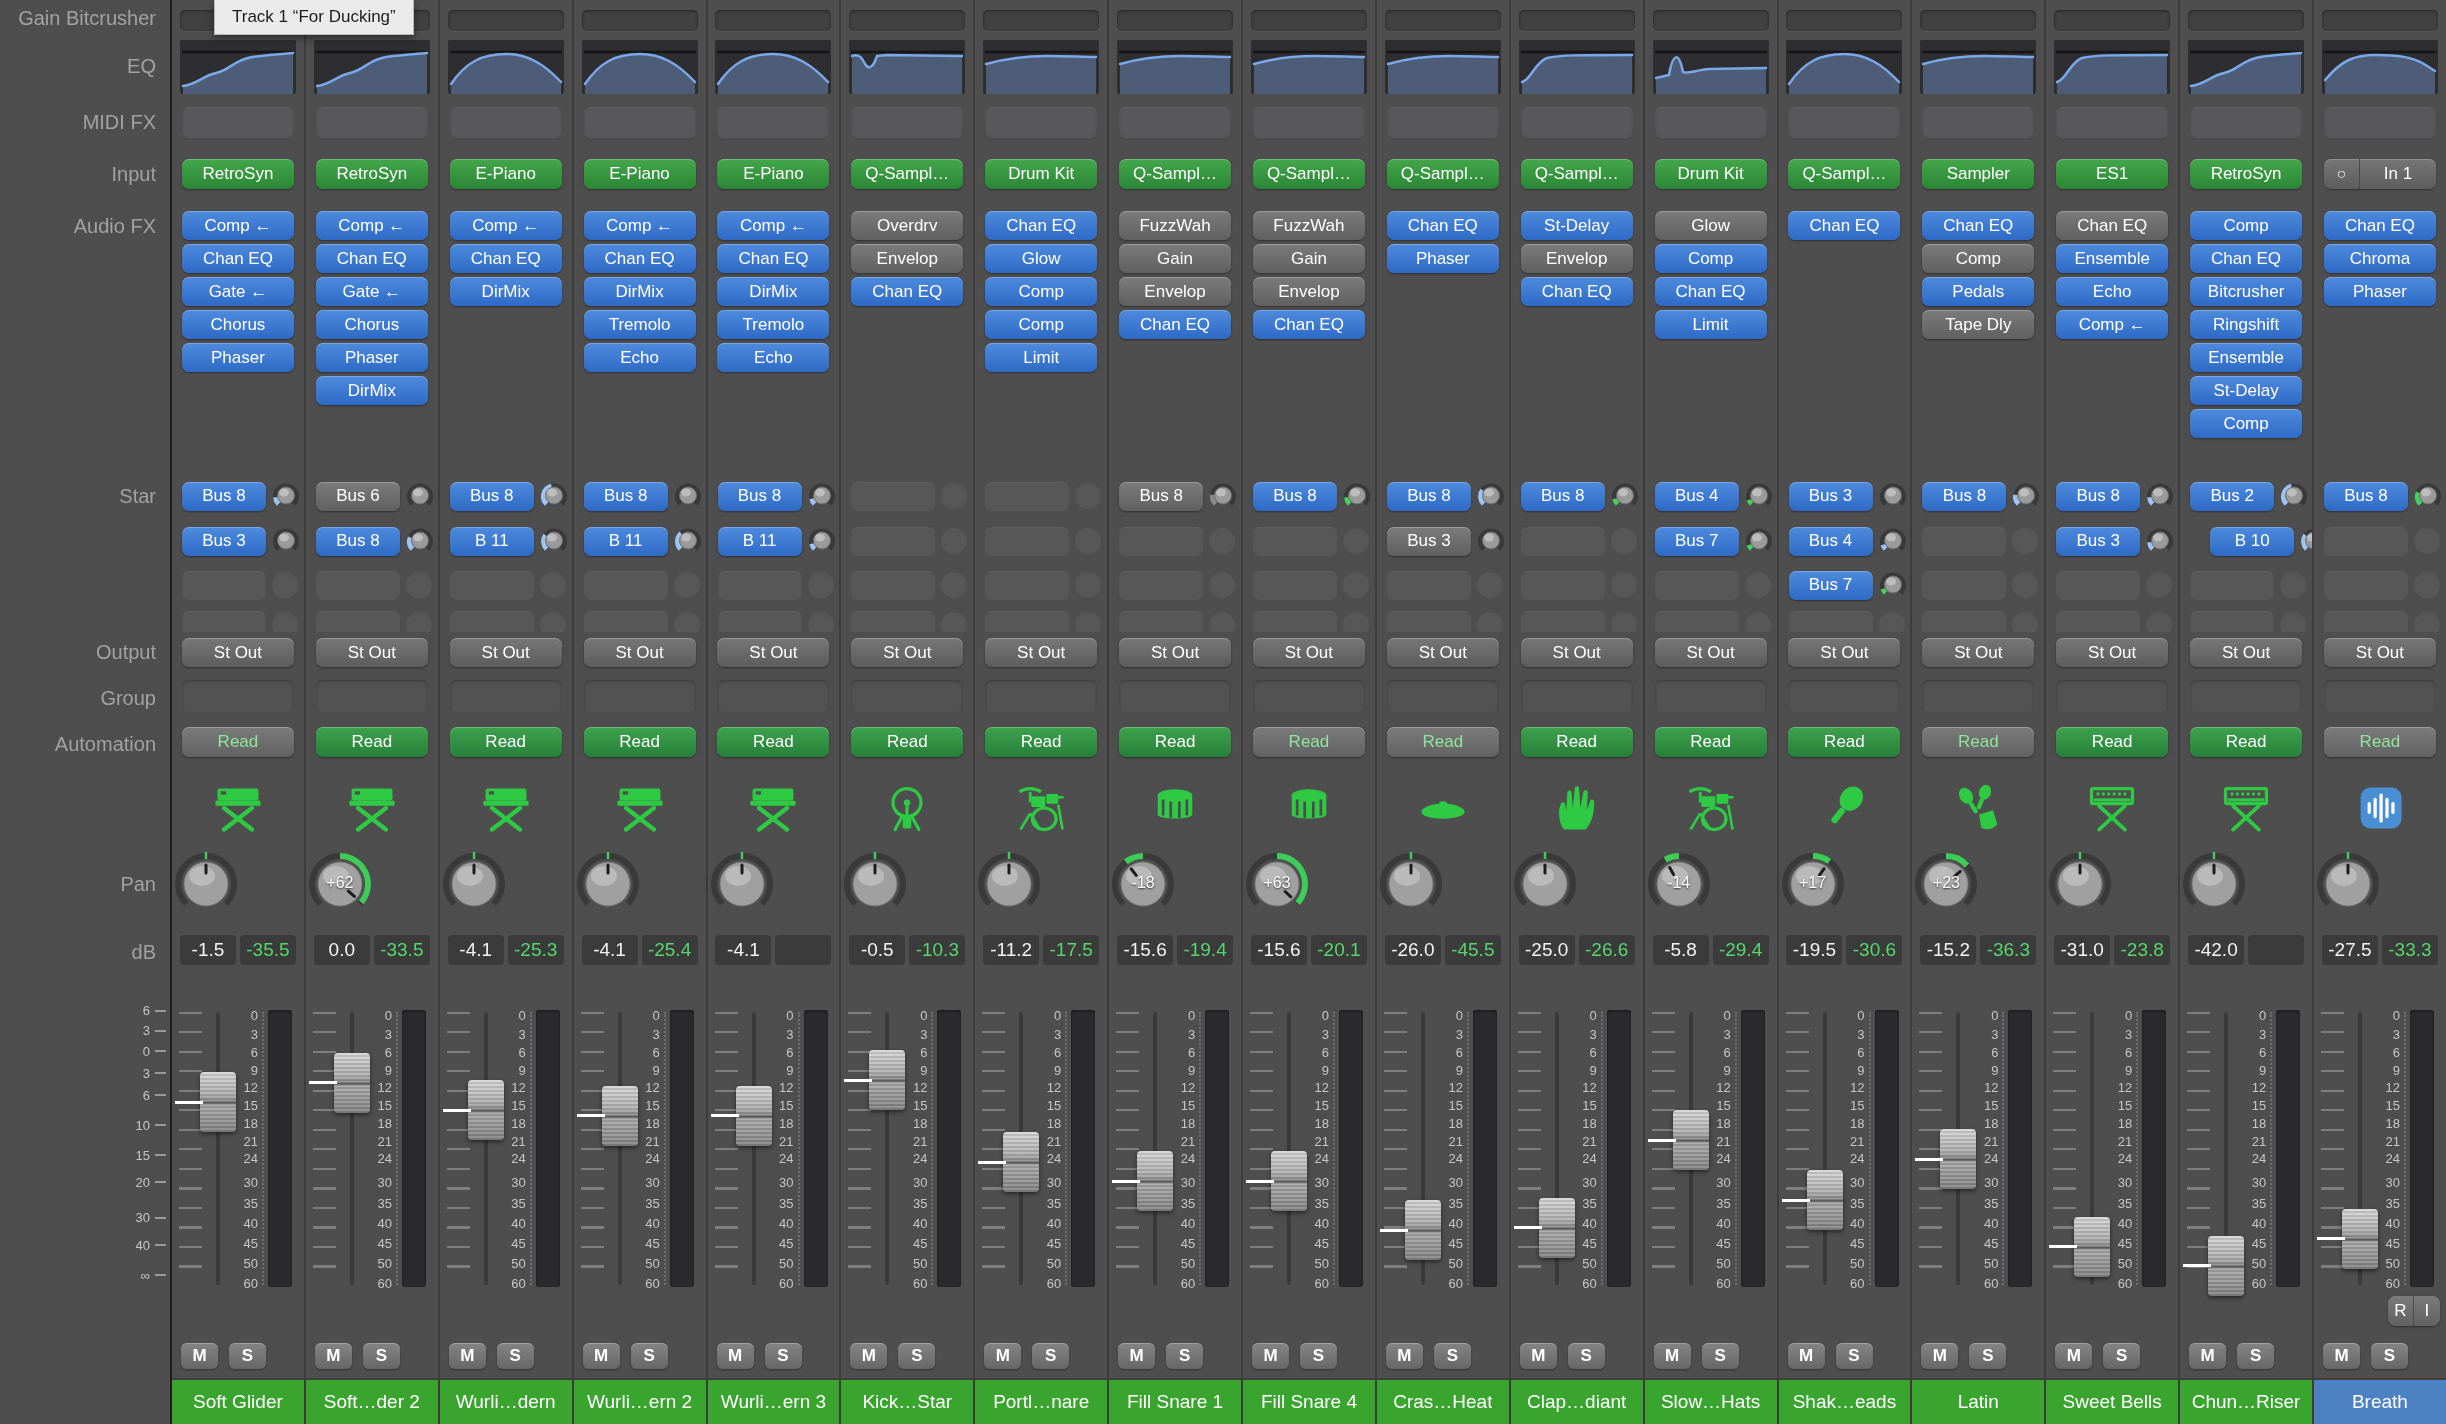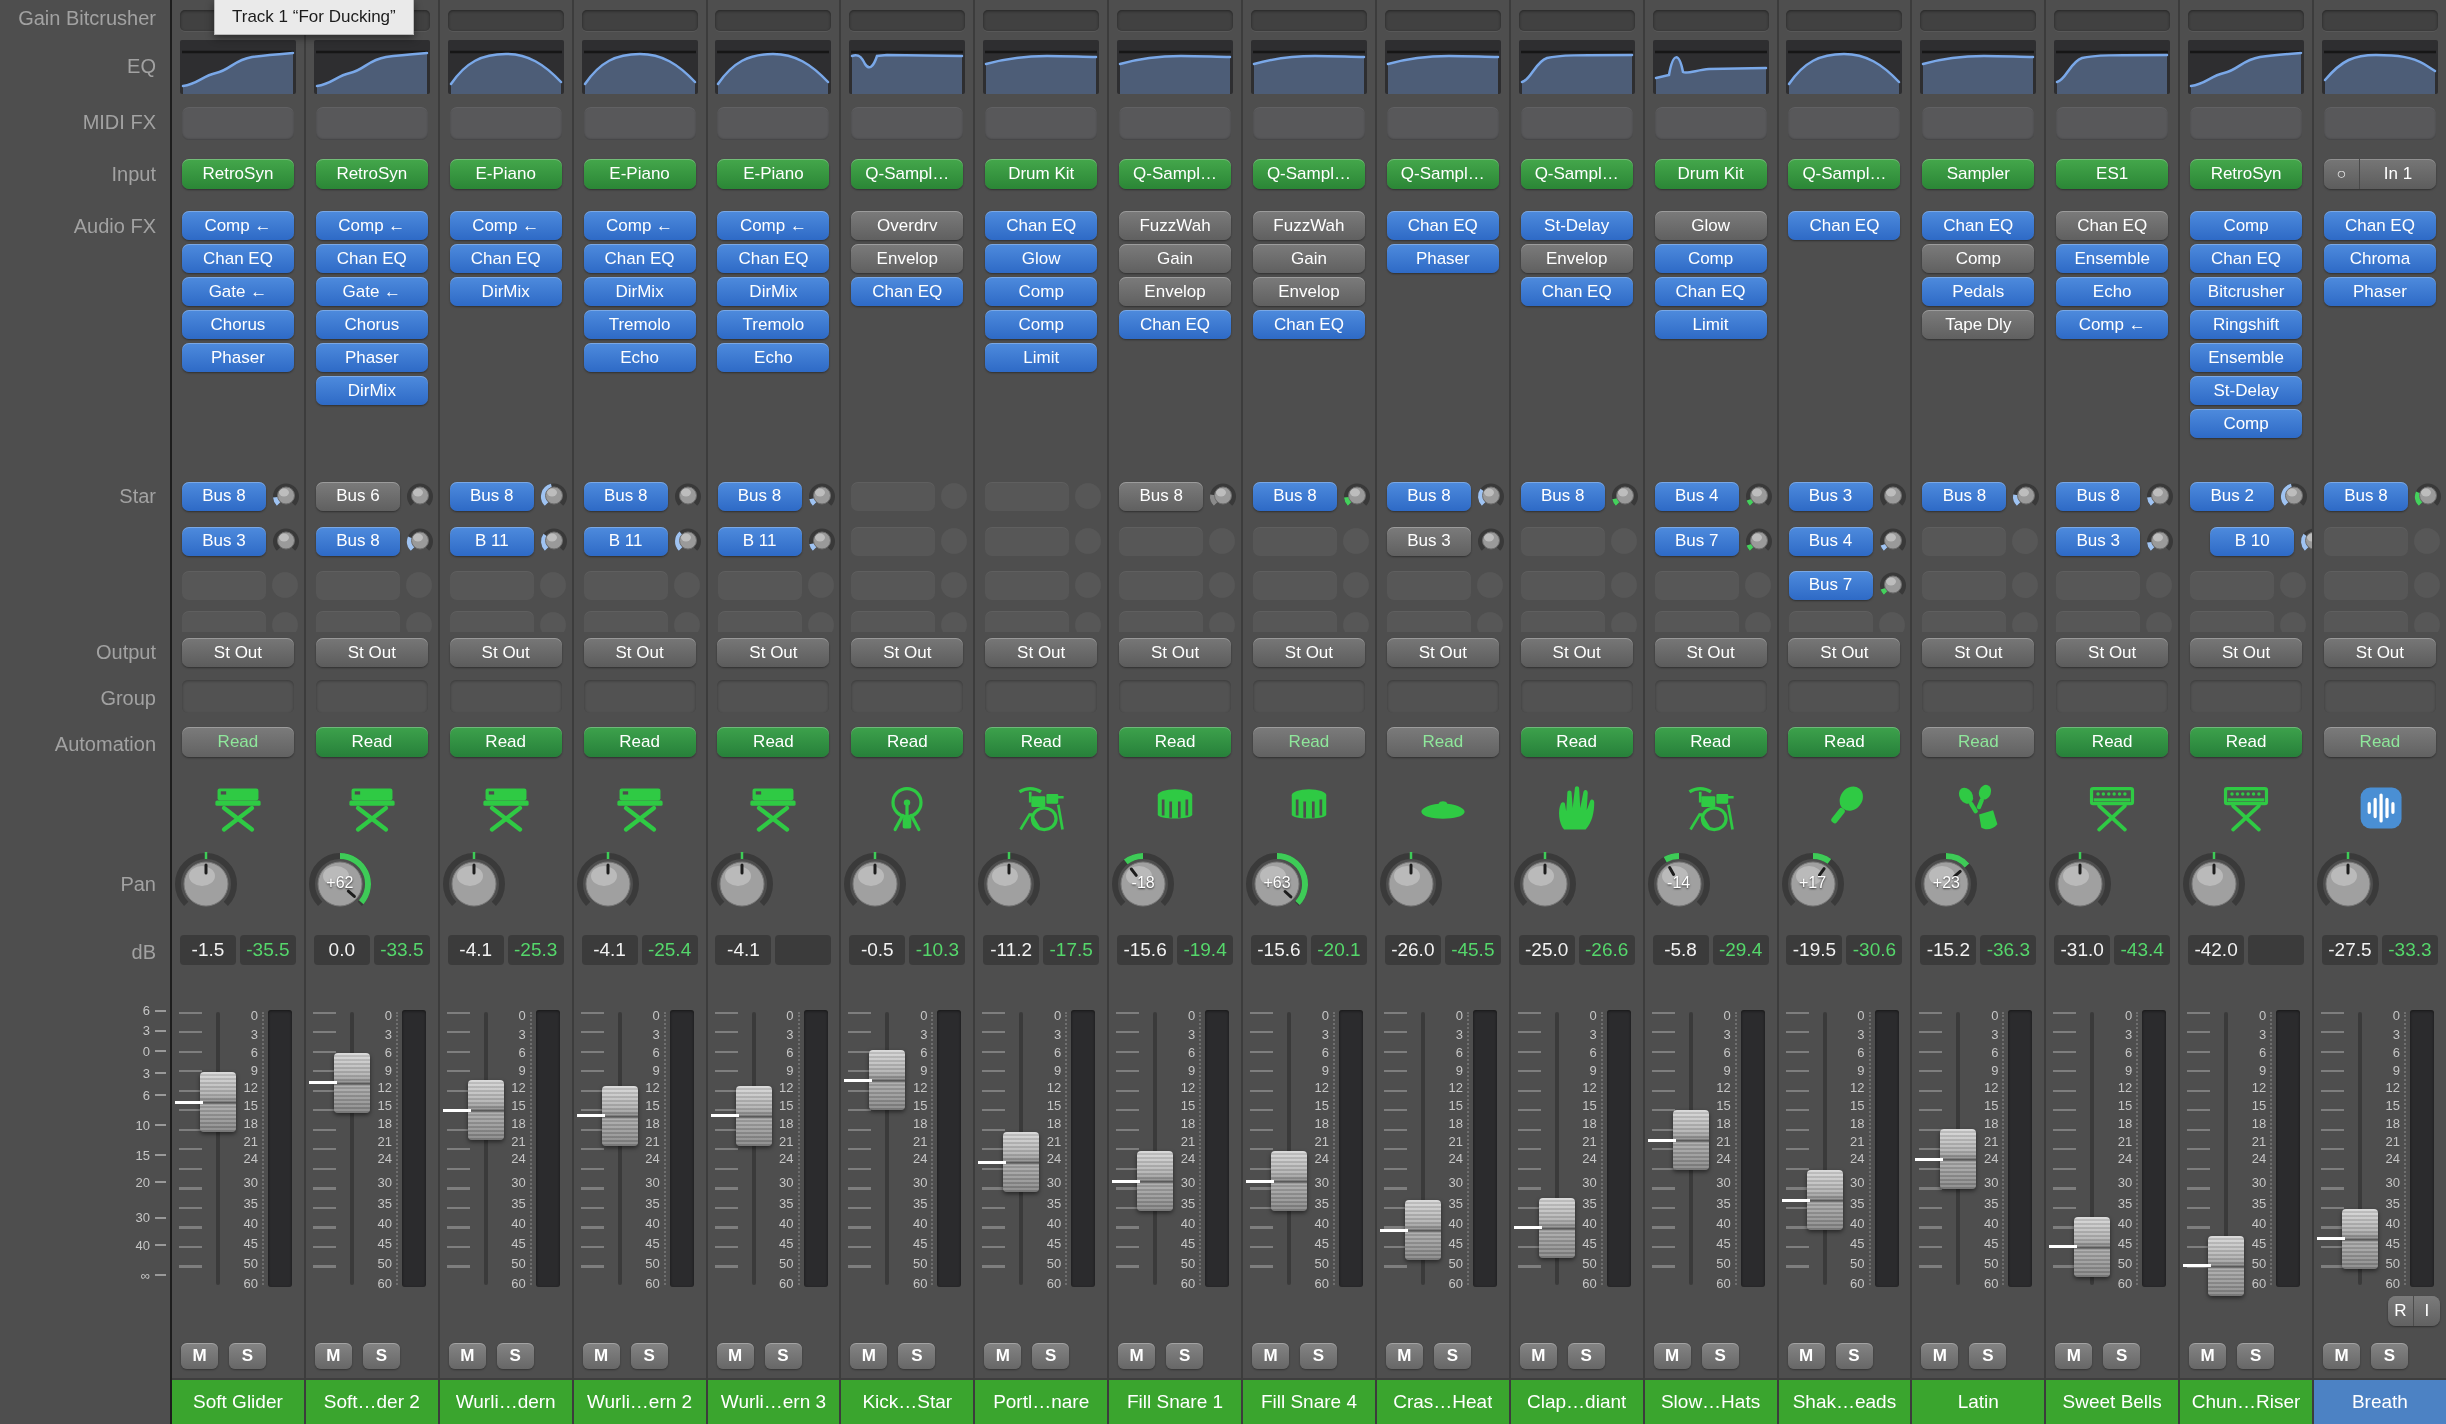--- a/index.html
+++ b/index.html
@@ -1791,21 +1791,21 @@
           <div class="pan-knob"><svg viewBox="0 0 68 72" width="68" height="72">
               <path d="M14.20 55.80 A28 28 0 1 1 53.80 55.80" stroke="#3a3a3a" stroke-width="6" fill="none"></path>
               <path d="M34 4 L34 11" stroke="#3ecb57" stroke-width="2.5"></path>
               <circle cx="34" cy="36" r="22" fill="#a0a0a0" stroke="#7a7a7a" stroke-width="1"></circle>
               <ellipse cx="30" cy="28" rx="13" ry="10" fill="rgba(255,255,255,.28)"></ellipse>
               <path d="M34.00 25.00 L34.00 17.00" stroke="#1d1d1d" stroke-width="3" stroke-linecap="round"></path>
             </svg></div>
         </div>
         <div class="row row-db">
           <div class="db-box db-fader">-31.0</div>
-          <div class="db-box db-peak">-43.4</div>
+          <div class="db-box db-peak">-23.8</div>
         </div>
         <div class="row row-fader">
           <div class="fader-ruler"></div>
           <div class="fader-line" style="top: 245.28px;"></div>
           <div class="fader-rail"></div>
           <div class="fader-cap" style="top: 216.78px;"></div>
           <div class="fader-scale">
             <span style="top: 8.095px;">0</span>
             <span style="top: 26.932px;">3</span>
             <span style="top: 44.95px;">6</span>

